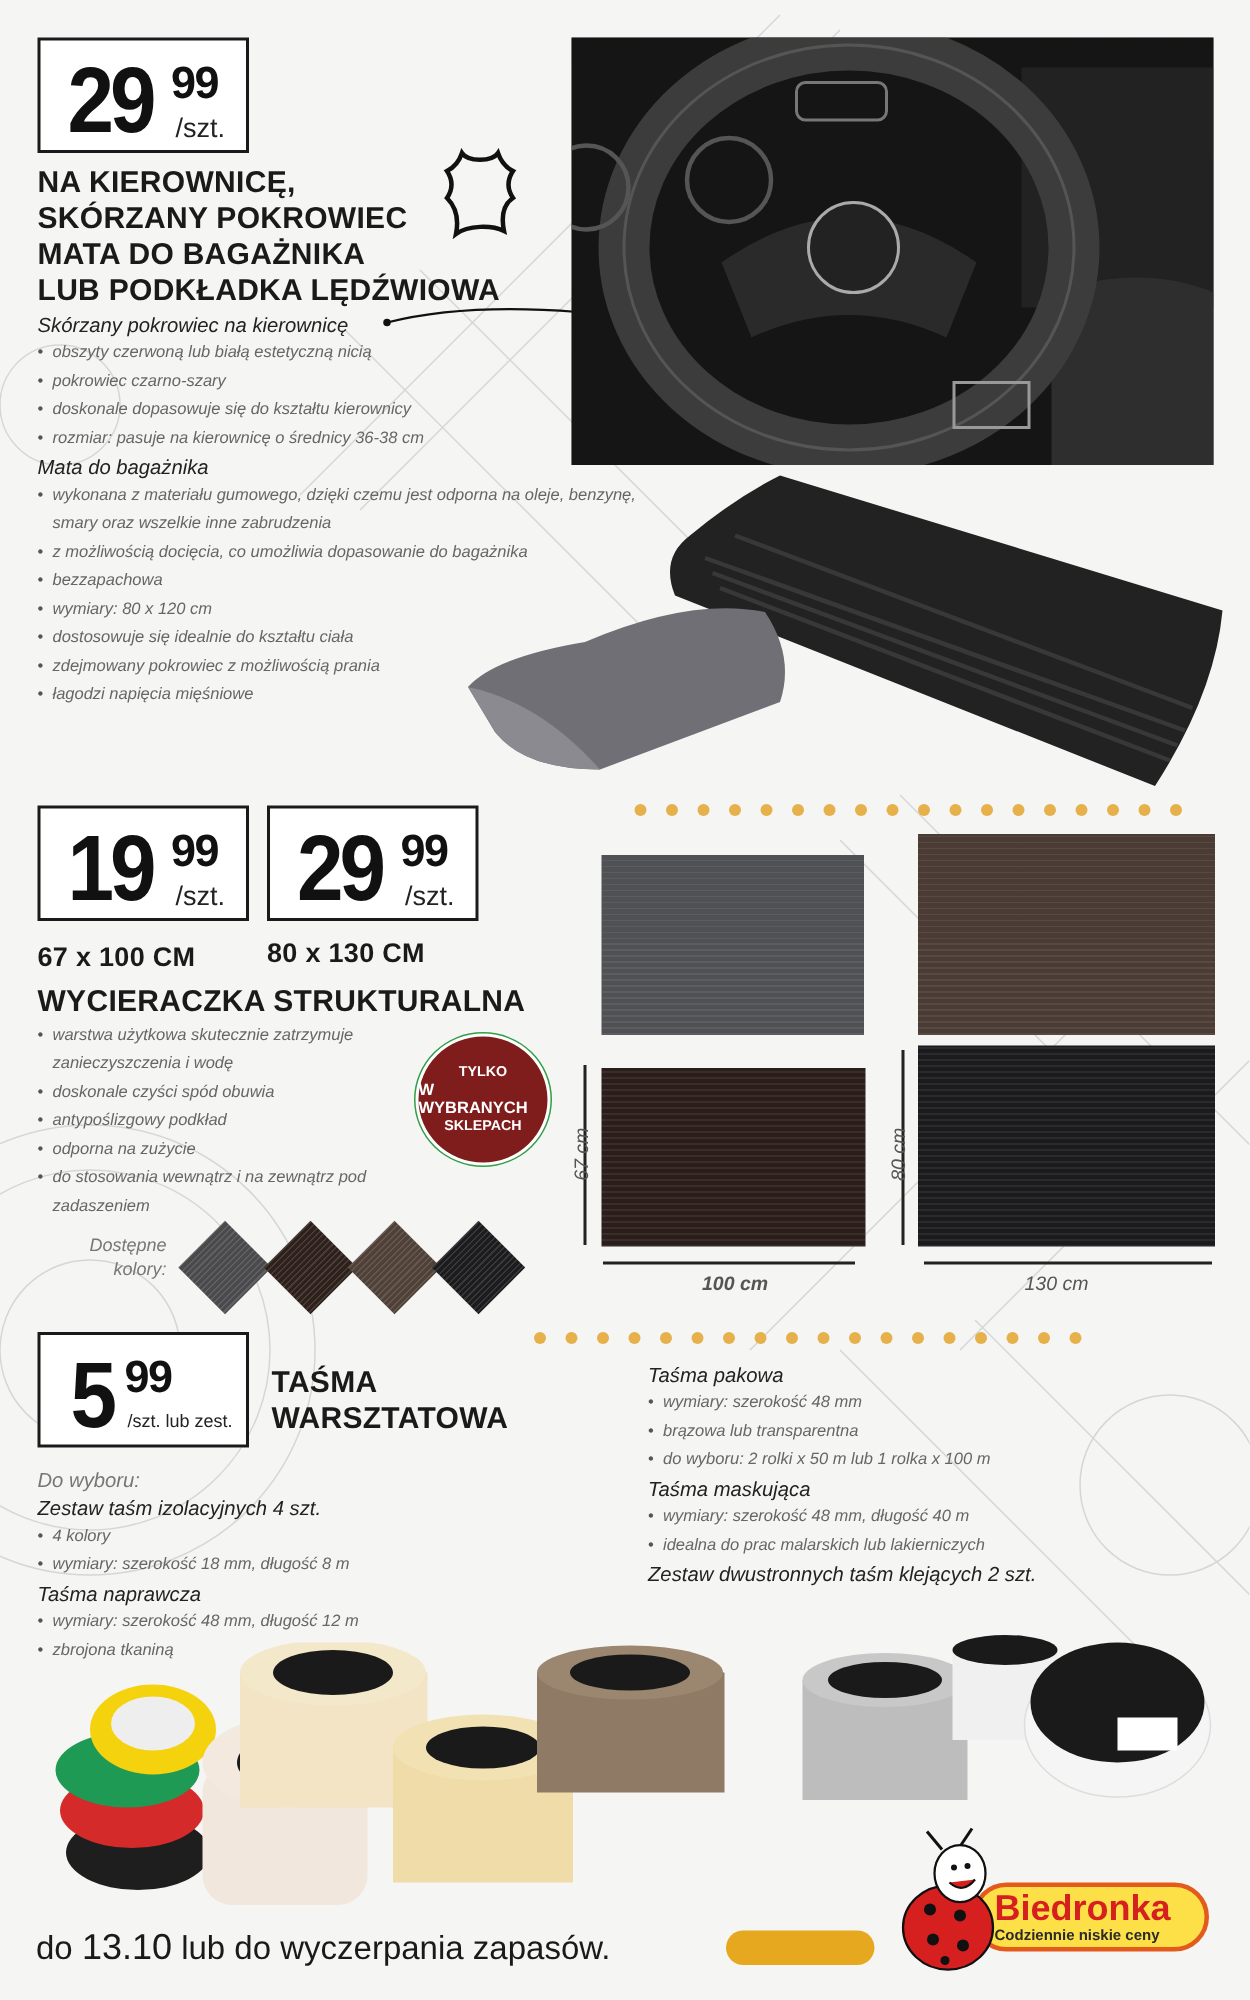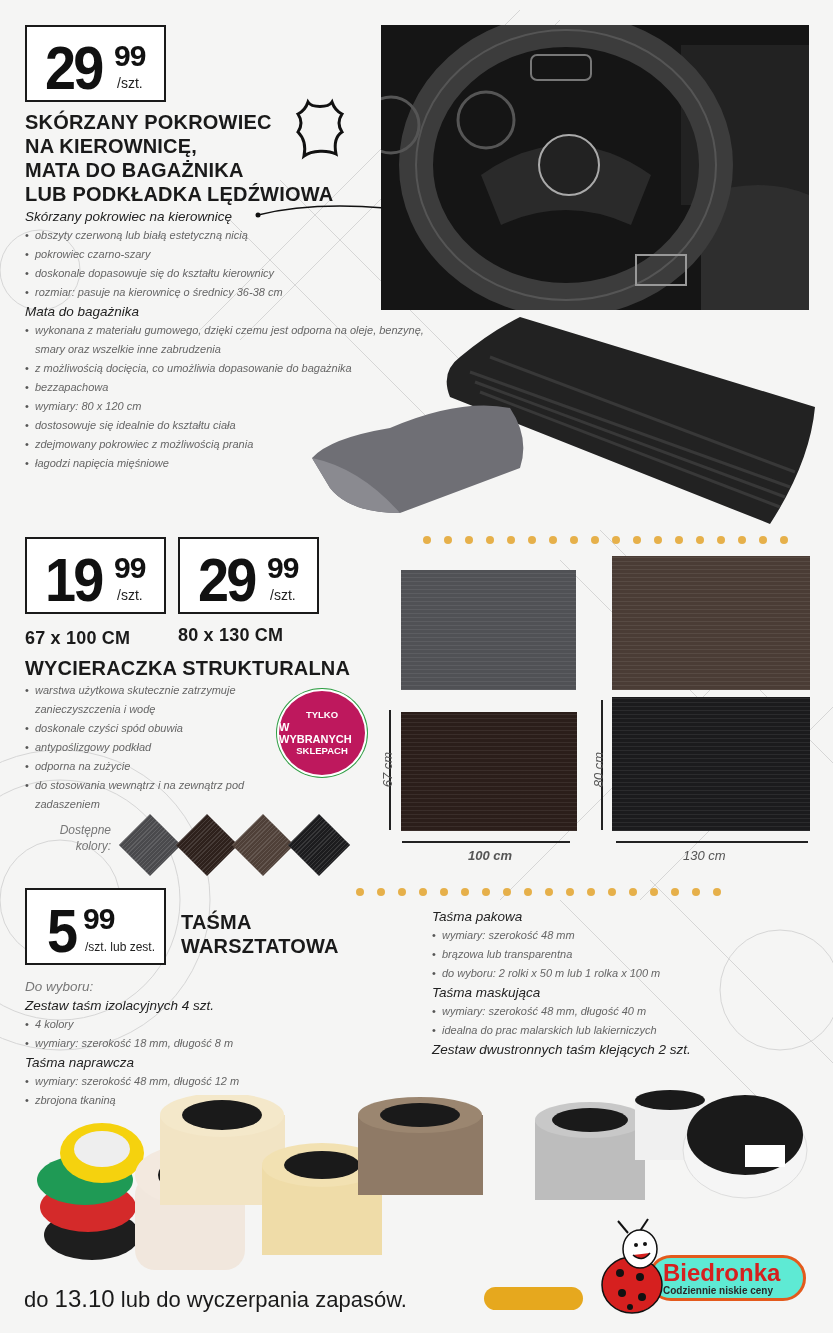--- a/index.html
+++ b/index.html
@@ -33,21 +33,21 @@
     transform-origin: left top;
   }
   .price-cents {
     font-weight: 700;
     font-size: 30px;
     line-height: 1;
     letter-spacing: -1px;
     color: #111;
   }
   .price-unit {
-    font-size: 14px;
+    font-size: 18px;
     color: #222;
     position: absolute;
   }
 
   .headline {
     font-family: "Liberation Sans", sans-serif;
     font-weight: 700;
     font-size: 20px;
     line-height: 24px;
     color: #1a1a1a;
@@ -128,22 +128,22 @@
   </g>
 </svg>
 
 <div class="price-box" style="left:25px;top:25px;width:141px;height:77px;">
   <span class="abs price-main" style="left:18px;top:10px;">29</span>
   <span class="abs price-cents" style="left:87px;top:14px;">99</span>
   <span class="price-unit" style="left:90px;top:48px;">/szt.</span>
 </div>
 
 <div class="abs" style="left:25px;top:110px;width:320px;">
+  <div class="headline">NA KIEROWNICĘ,</div>
   <div class="headline">SKÓRZANY POKROWIEC</div>
-  <div class="headline">NA KIEROWNICĘ,</div>
   <div class="headline">MATA DO BAGAŻNIKA</div>
   <div class="headline" style="white-space:nowrap;">LUB PODKŁADKA LĘDŹWIOWA</div>
 </div>
 
 <svg class="abs" style="left:294px;top:98px;" width="52" height="62" viewBox="0 0 52 62">
   <path d="M14 4 C18 10 34 10 38 4 C40 10 44 14 48 16 C44 22 44 28 48 34 C42 38 40 46 42 56 C34 52 18 52 10 58 C12 48 10 40 4 34 C8 28 8 22 4 16 C8 14 12 10 14 4 Z" fill="none" stroke="#111" stroke-width="3"></path>
 </svg>
 
 <div class="abs" style="left:25px;top:207px;width:420px;">
   <div class="sub-head">Skórzany pokrowiec na kierownicę</div>
@@ -241,21 +241,21 @@
 <div class="abs headline" style="left:25px;top:656px;white-space:nowrap;">WYCIERACZKA STRUKTURALNA</div>
 
 <ul class="abs bullets" style="left:25px;top:681px;width:270px;">
   <li>warstwa użytkowa skutecznie zatrzymuje zanieczyszczenia i wodę</li>
   <li>doskonale czyści spód obuwia</li>
   <li>antypoślizgowy podkład</li>
   <li>odporna na zużycie</li>
   <li style="width:265px;">do stosowania wewnątrz i na zewnątrz pod zadaszeniem</li>
 </ul>
 
-<div class="abs" style="left:277px;top:689px;width:90px;height:88px;border-radius:50%;background:#be185d;border:2px solid #fff;box-shadow:0 0 0 1px #2f9e44;display:flex;flex-direction:column;align-items:center;justify-content:center;">
+<div class="abs" style="left:277px;top:689px;width:90px;height:88px;border-radius:50%;background:#7f1d1d;border:2px solid #fff;box-shadow:0 0 0 1px #2f9e44;display:flex;flex-direction:column;align-items:center;justify-content:center;">
   <span style="color:#fff;font-weight:700;font-size:9.5px;line-height:12px;">TYLKO</span>
   <span style="color:#fff;font-weight:700;font-size:11px;line-height:12px;">W WYBRANYCH</span>
   <span style="color:#fff;font-weight:700;font-size:9.5px;line-height:12px;">SKLEPACH</span>
 </div>
 
 <div class="abs" style="left:56px;top:822px;text-align:right;width:55px;">
   <div style="font-style:italic;font-size:12px;color:#777;line-height:16px;">Dostępne</div>
   <div style="font-style:italic;font-size:12px;color:#777;line-height:16px;">kolory:</div>
 </div>
 <div class="swatch" style="left:128px;top:823px;background-color:#4a4a4d;"></div>
@@ -371,21 +371,21 @@
   <ellipse cx="215" cy="45" rx="58" ry="40" fill="#1a1a1a"></ellipse>
   <rect x="215" y="55" width="40" height="22" fill="#fff"></rect>
 </svg>
 
 <div class="abs" style="left:24px;top:1285px;font-size:22px;color:#1a1a1a;white-space:nowrap;">
   <span>do </span><span style="font-weight:400;font-size:24px;">13.10</span><span> lub do wyczerpania zapasów.</span>
 </div>
 <div class="abs" style="left:484px;top:1287px;width:99px;height:23px;border-radius:12px;background:#e6a81e;"></div>
 
 <div class="abs" style="left:600px;top:1215px;width:210px;height:100px;">
-  <div class="abs" style="left:48px;top:40px;width:158px;height:46px;border-radius:23px;background:#5eead4;border:3px solid #e35a1c;">
+  <div class="abs" style="left:48px;top:40px;width:158px;height:46px;border-radius:23px;background:#fde047;border:3px solid #e35a1c;">
     <span class="abs" style="left:12px;top:1px;font-weight:700;font-size:24px;color:#d6201f;">Biedronka</span>
     <span class="abs" style="left:12px;top:27px;font-weight:700;font-size:10px;color:#2a2a2a;white-space:nowrap;">Codziennie niskie ceny</span>
   </div>
   <svg class="abs" style="left:0;top:0;" width="70" height="100" viewBox="0 0 70 100">
     <line x1="28" y1="18" x2="18" y2="6" stroke="#111" stroke-width="2"></line>
     <line x1="40" y1="16" x2="48" y2="4" stroke="#111" stroke-width="2"></line>
     <ellipse cx="32" cy="70" rx="30" ry="28" fill="#d6201f" stroke="#111" stroke-width="1.5"></ellipse>
     <circle cx="20" cy="58" r="4" fill="#111"></circle>
     <circle cx="40" cy="62" r="4" fill="#111"></circle>
     <circle cx="22" cy="78" r="4" fill="#111"></circle>

